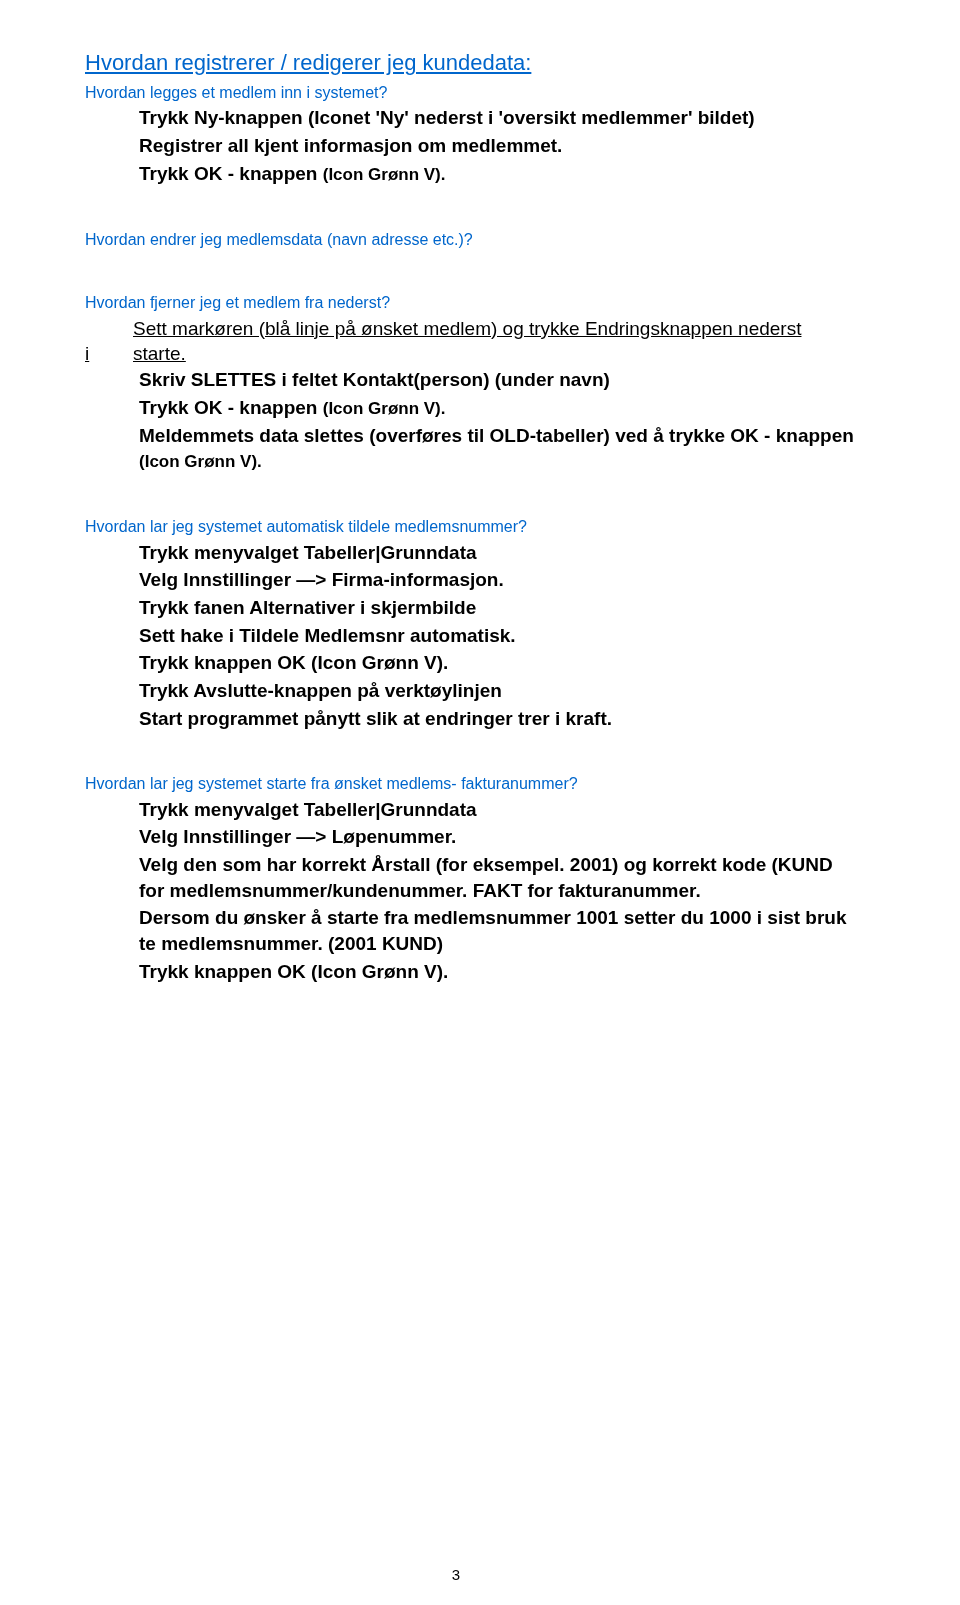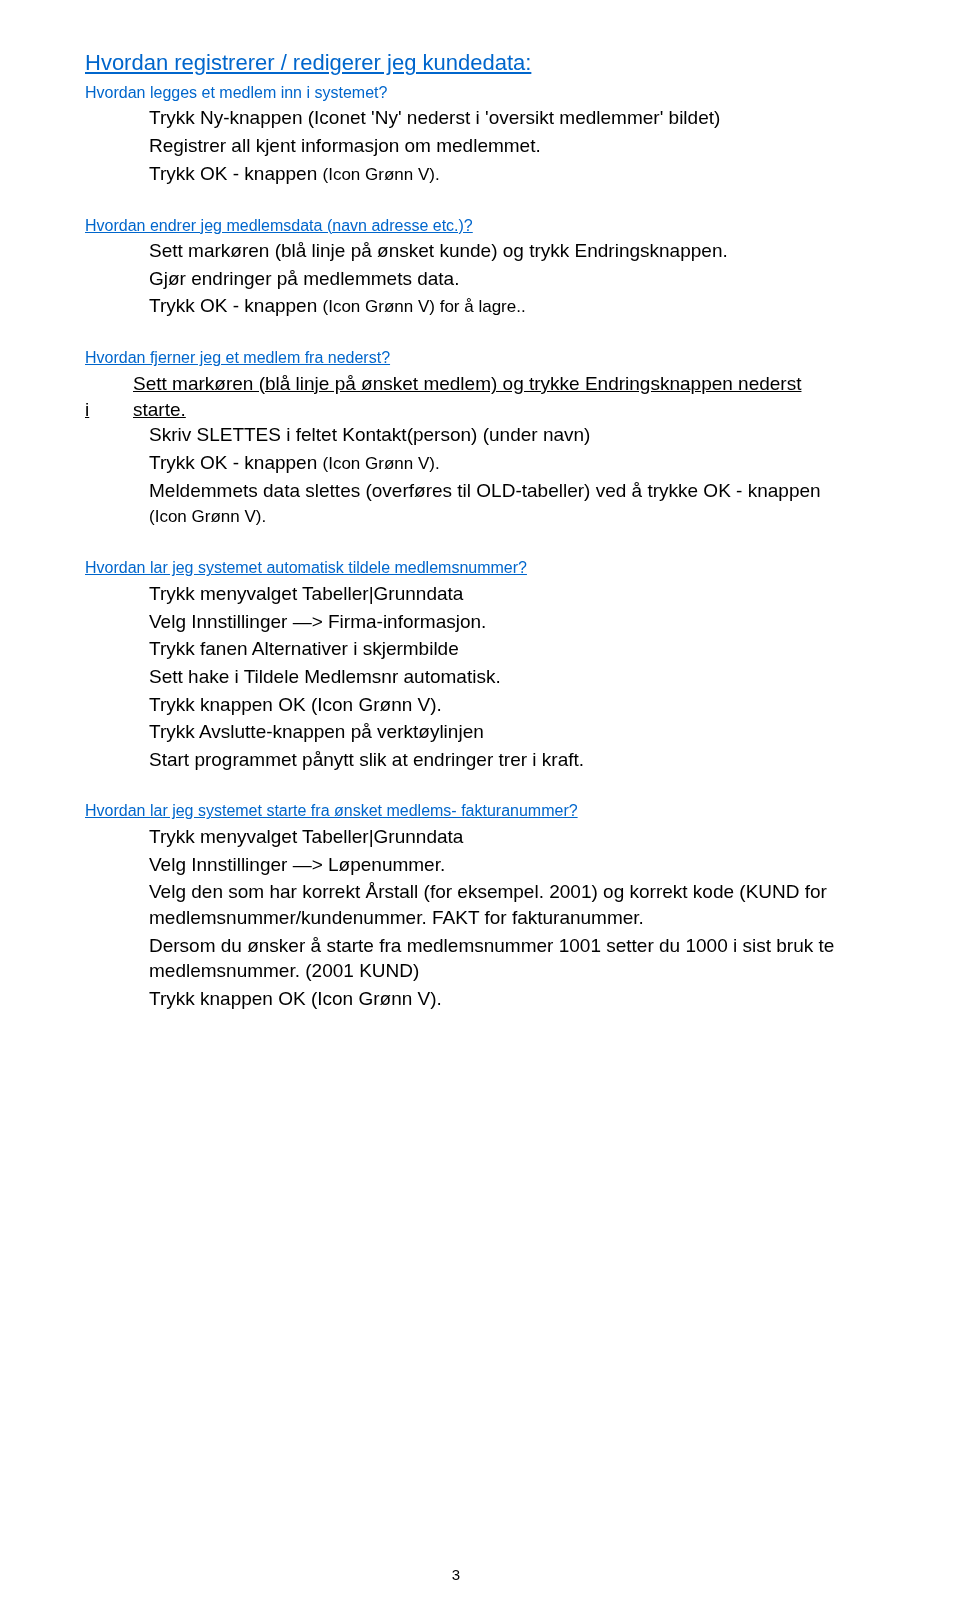--- a/index.html
+++ b/index.html
@@ -34,26 +34,26 @@
     line-height: 1.35;
   }
   .body-text {
     color: #000000;
     font-size: 19px;
   }
   .indent {
     margin-left: 48px;
   }
   .para {
-    margin: 0 0 2px 16px;
+    margin: 0 0 2px 6px;
     line-height: 1.35;
+    font-weight: bold;
   }
   .section-gap {
-    margin-top: 28px;
-    text-decoration: underline;
+    margin-top: 42px;
   }
   .small {
     font-size: 17px;
   }
   .page-num {
     position: absolute;
     bottom: 20px;
     left: 0;
     width: 100%;
     text-align: center;
@@ -83,27 +83,20 @@
   <div class="heading-blue">Hvordan legges et medlem inn i systemet?</div>
   <div class="indent body-text">
     <p class="para">Trykk Ny-knappen (Iconet 'Ny' nederst i 'oversikt medlemmer' bildet)</p>
     <p class="para">Registrer all kjent informasjon om medlemmet.</p>
     <p class="para">
       <span>Trykk OK - knappen </span><span class="small">(Icon Grønn V).</span>
     </p>
   </div>
 
   <div class="heading-blue section-gap">Hvordan endrer jeg medlemsdata (navn adresse etc.)?</div>
-  <div class="indent body-text">
-    <p class="para">Sett markøren (blå  linje på ønsket kunde) og trykk  Endringsknappen.</p>
-    <p class="para">Gjør endringer på medlemmets data.</p>
-    <p class="para">
-      <span>Trykk OK - knappen </span><span class="small">(Icon Grønn V) for å lagre..</span>
-    </p>
-  </div>
 
   <div class="heading-blue section-gap">Hvordan fjerner jeg et medlem fra nederst?</div>
   <div class="body-text">
     <div class="remove-line">
       <div class="col-left"></div>
       <div class="col-right"><span>Sett markøren (blå  linje på ønsket medlem) og trykke Endringsknappen nederst</span></div>
     </div>
     <div class="remove-line">
       <div class="col-left"><span>i</span></div>
       <div class="col-right"><span>starte.</span></div>

